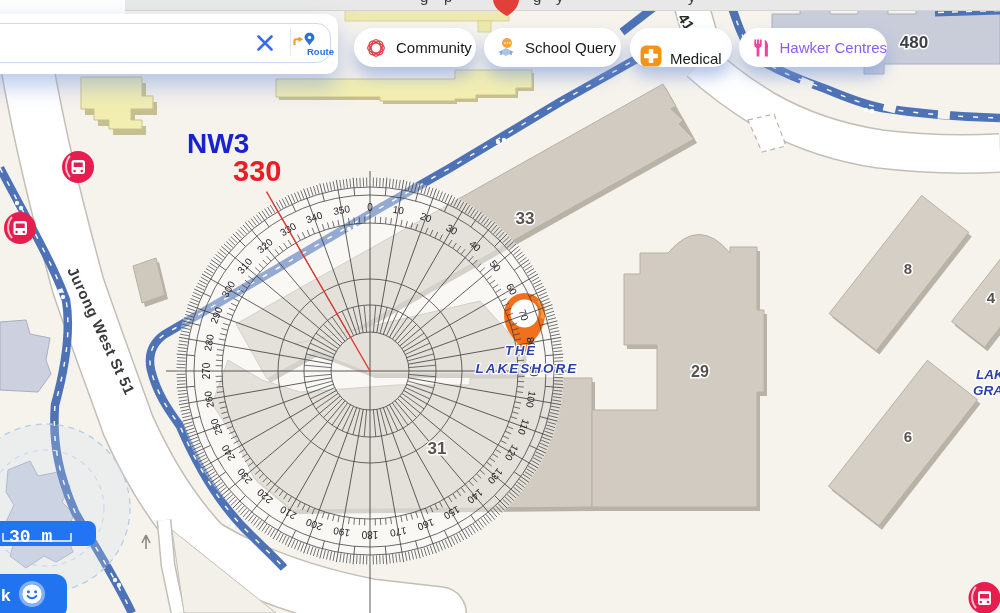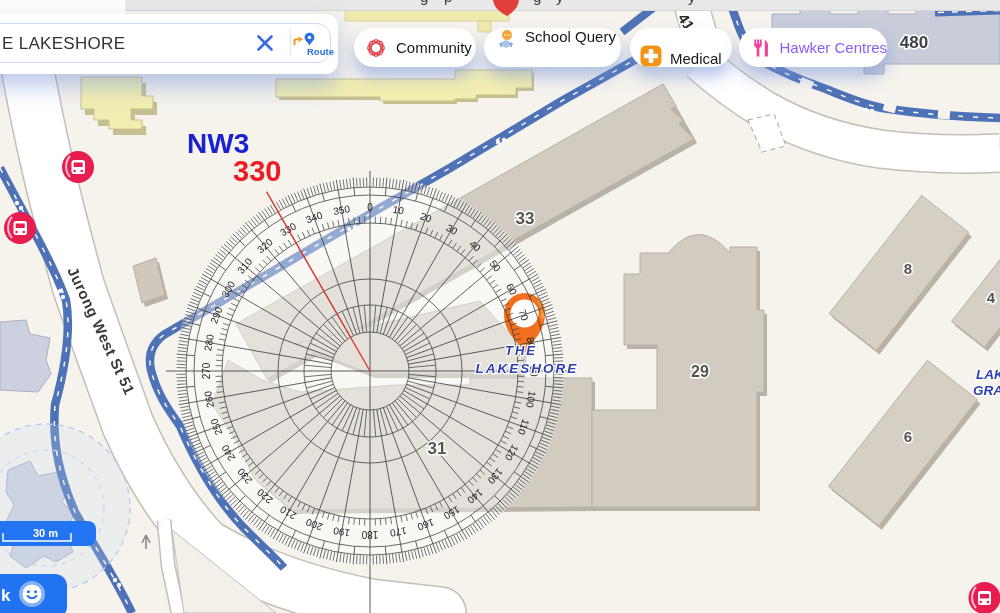--- a/index.html
+++ b/index.html
@@ -251,21 +251,20 @@
 <div class="abs" style="left:0;top:0;width:125px;height:14px;background:#fdfdfd"></div>
 
 <svg class="abs" style="left:490px;top:0" width="32" height="18" viewBox="0 0 32 18">
   <path d="M3,0 L29,0 C28,8 23,12 17,16 C10,12 4,8 3,0 Z" fill="#e23f3a"></path>
 </svg>
 
 <div class="abs" style="left:-28px;top:14px;width:366px;height:60px;background:#ffffff;border-radius:12px;box-shadow:0 12px 22px rgba(120,150,215,0.5);">
 
   <div style="position:absolute;left:8px;top:9px;width:349px;height:38px;border:1px solid #cbdbf1;border-radius:14px"></div>
 
-  <span style="position:absolute;left:30px;top:20px;font-size:17px;color:#333333;letter-spacing:0.3px">E LAKESHORE</span>
 
   <svg style="position:absolute;left:285px;top:21px" width="16" height="16" viewBox="0 0 16 16">
       <path d="M1.5,1.5 L14.5,14.5 M14.5,1.5 L1.5,14.5" stroke="#3b6ce8" stroke-width="2.6" stroke-linecap="round"></path>
     </svg>
 
   <div style="position:absolute;left:318px;top:15px;width:1px;height:26px;background:#dfe7f2"></div>
 
   <svg style="position:absolute;left:320px;top:18px" width="26" height="20" viewBox="0 0 26 20">
     <path d="M2.5,13 L2.5,8.6 Q2.5,7.2 4.2,7.2 L7,7.2" stroke="#f59b29" stroke-width="2.1" fill="none"></path>
     <path d="M6.5,4.4 L11.2,7.2 L6.5,10 Z" fill="#f59b29"></path>
@@ -278,21 +277,21 @@
 <div class="abs" style="left:354px;top:28px;width:122px;height:39px;background:#ffffff;border-radius:20px;box-shadow:0 10px 16px rgba(120,150,215,0.55);display:flex;align-items:center;white-space:nowrap;">
   <svg style="margin-left:10px" width="24" height="24" viewBox="0 0 24 24" fill="none" stroke="#e5434e" stroke-width="1.3">
     <ellipse cx="12" cy="12" rx="8.3" ry="4.9"></ellipse>
     <ellipse cx="12" cy="12" rx="8.3" ry="4.9" transform="rotate(45 12 12)"></ellipse>
     <ellipse cx="12" cy="12" rx="8.3" ry="4.9" transform="rotate(90 12 12)"></ellipse>
     <ellipse cx="12" cy="12" rx="8.3" ry="4.9" transform="rotate(135 12 12)"></ellipse>
   </svg>
   <span style="margin-left:8px;font-size:15px;color:#16181c">Community</span>
 </div>
 
-<div class="abs" style="left:484px;top:28px;width:137px;height:39px;background:#ffffff;border-radius:20px;box-shadow:0 10px 16px rgba(120,150,215,0.55);display:flex;white-space:nowrap;">
+<div class="abs" style="left:484px;top:28px;width:137px;height:39px;background:#ffffff;border-radius:20px;box-shadow:0 10px 16px rgba(120,150,215,0.55);display:flex;align-items:center;white-space:nowrap;">
   <svg style="margin-left:10px" width="24" height="24" viewBox="0 0 24 24">
     <path d="M4,16 L12,12 L20,16 L12,20 Z" fill="#a8c4e6"></path>
     <path d="M7,15 L7,19 M17,15 L17,19" stroke="#7da3cf" stroke-width="1.5"></path>
     <circle cx="13" cy="7" r="5" fill="#f5a33c"></circle>
     <circle cx="11" cy="7" r="0.8" fill="#fff"></circle>
       <circle cx="13.5" cy="7" r="0.8" fill="#fff"></circle>
       <circle cx="16" cy="7" r="0.8" fill="#fff"></circle>
   </svg>
   <span style="margin-left:7px;font-size:15px;color:#16181c">School Query</span>
 </div>
@@ -309,21 +308,21 @@
 <div class="abs" style="left:739px;top:28px;width:148px;height:39px;background:#ffffff;border-radius:20px;box-shadow:0 10px 16px rgba(120,150,215,0.55);display:flex;align-items:center;white-space:nowrap;">
   <svg style="margin-left:12px" width="24" height="24" viewBox="0 0 24 24">
     <path d="M5,2 L5,8 M8.2,2 L8.2,8 M11.4,2 L11.4,8" stroke="#f0439a" stroke-width="2.2" fill="none"></path>
     <path d="M4,7 L12.4,7 L12.4,10 L9.8,12 L9.8,22 L6.6,22 L6.6,12 L4,10 Z" fill="#f0439a"></path>
     <path d="M16.2,2 Q21.5,7 19.8,13 L19.8,22 L16.2,22 Z" fill="#f0439a"></path>
   </svg>
   <span style="margin-left:8px;font-size:15px;color:#8b5cf6">Hawker Centres</span>
 </div>
 
 <div class="abs" style="left:-8px;top:521px;width:104px;height:25px;background:#2374f2;border-radius:8px;"></div>
-<span class="abs" style="left:33px;top:527px;font-size:11px;font-weight:bold;color:#ffffff;">30 m</span>
+<span class="abs" style="left:9px;top:527px;font-size:18px;font-weight:bold;color:#ffffff;font-family:Liberation Mono, monospace;">30 m</span>
 <svg class="abs" style="left:0;top:528px" width="80" height="16" viewBox="0 0 80 16">
   <path d="M3,5 L3,13 L71,13 L71,5" stroke="#ffffff" stroke-width="1.4" fill="none"></path>
 </svg>
 
 <div class="abs" style="left:-60px;top:574px;width:127px;height:45px;background:#2173f0;border-radius:12px;"></div>
 <span class="abs" style="left:1px;top:586px;font-size:17px;font-weight:bold;color:#ffffff;">k</span>
 <svg class="abs" style="left:17px;top:579px" width="30" height="30" viewBox="0 0 30 30">
   <circle cx="15" cy="15" r="11.5" fill="none" stroke="rgba(255,255,255,0.45)" stroke-width="3"></circle>
   <circle cx="15" cy="15" r="9.8" fill="#ffffff"></circle>
   <circle cx="11.4" cy="12.7" r="1.5" fill="#2173f0"></circle>

